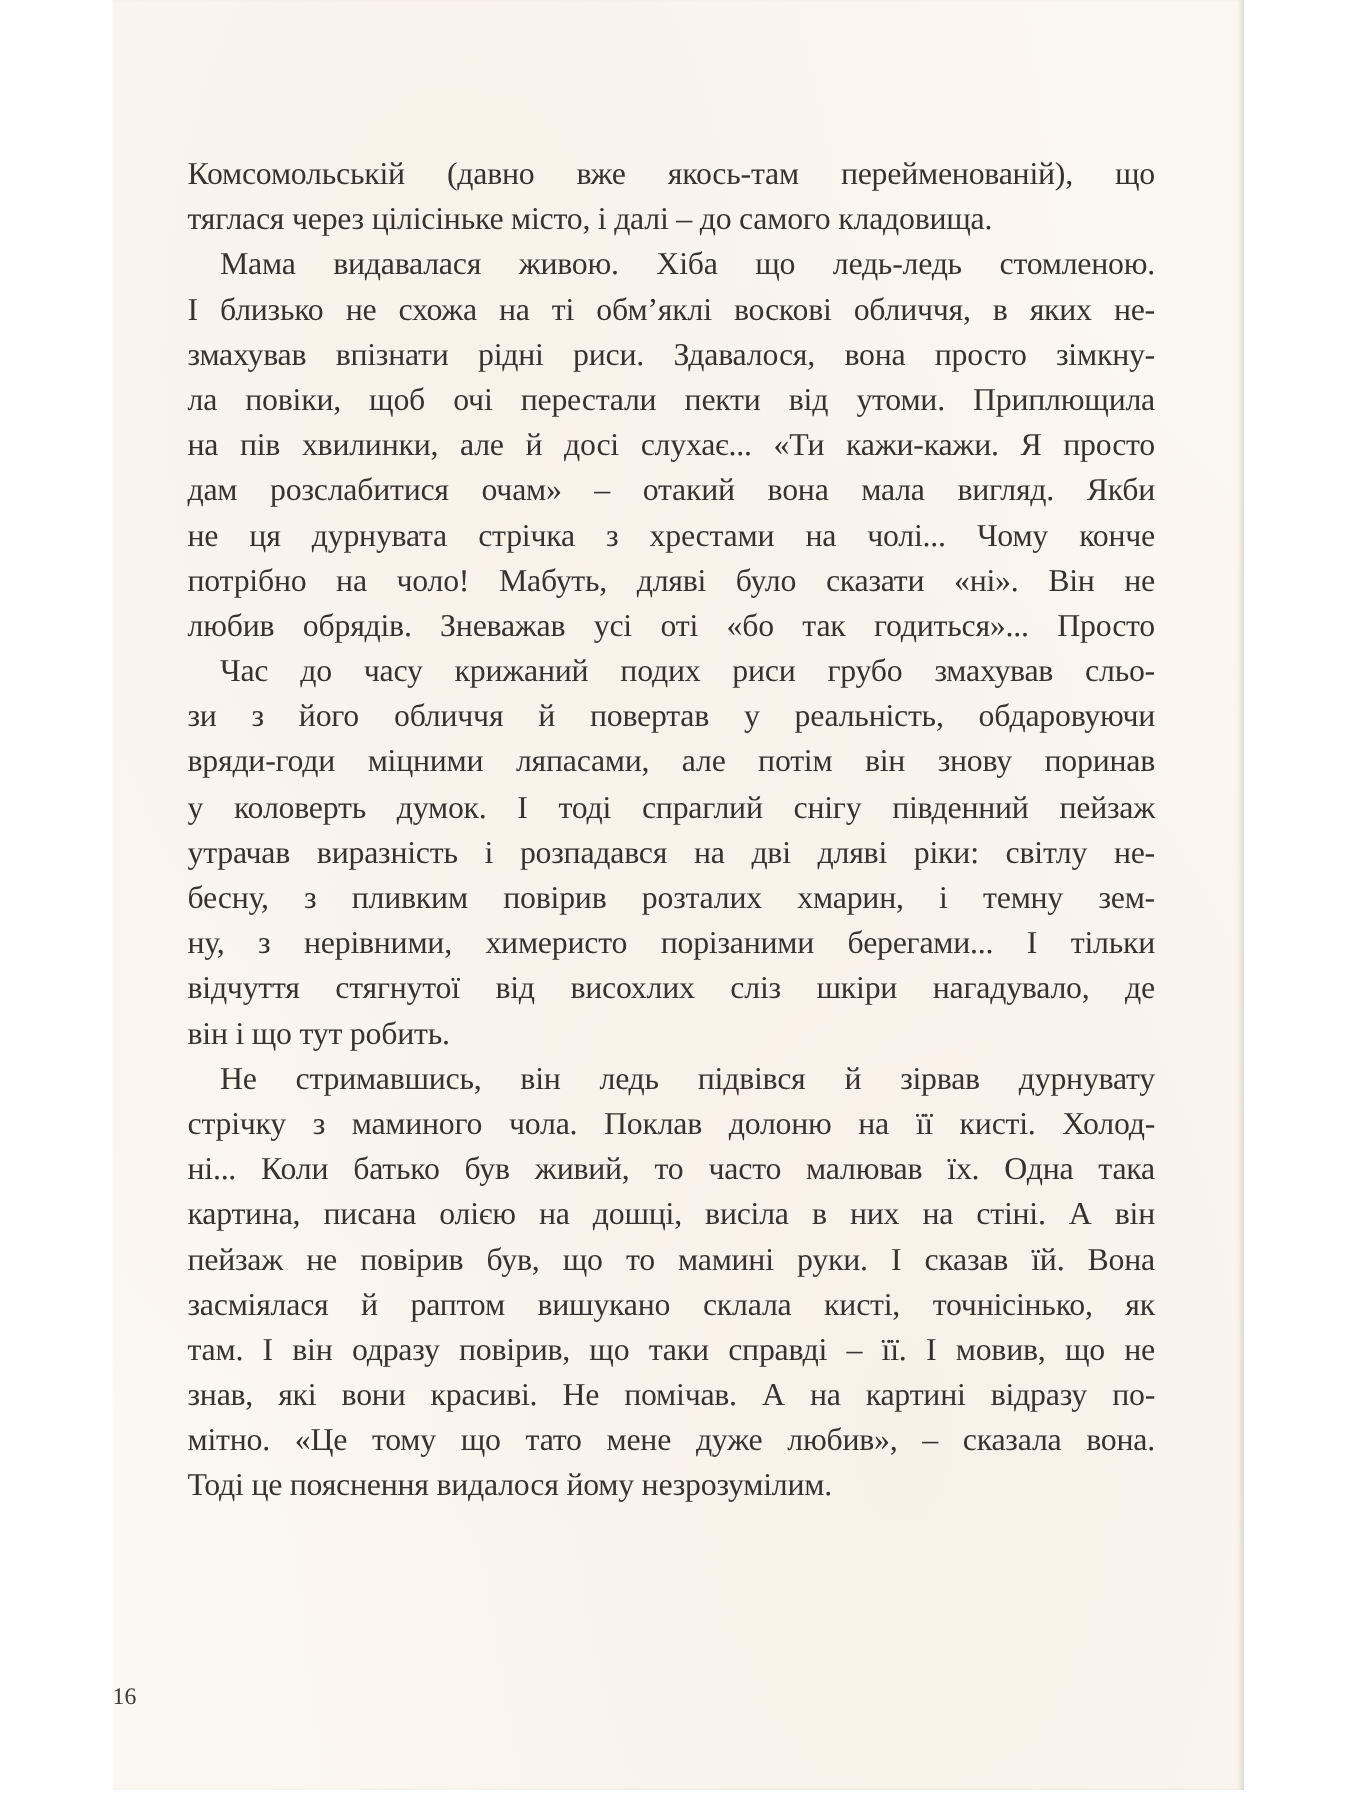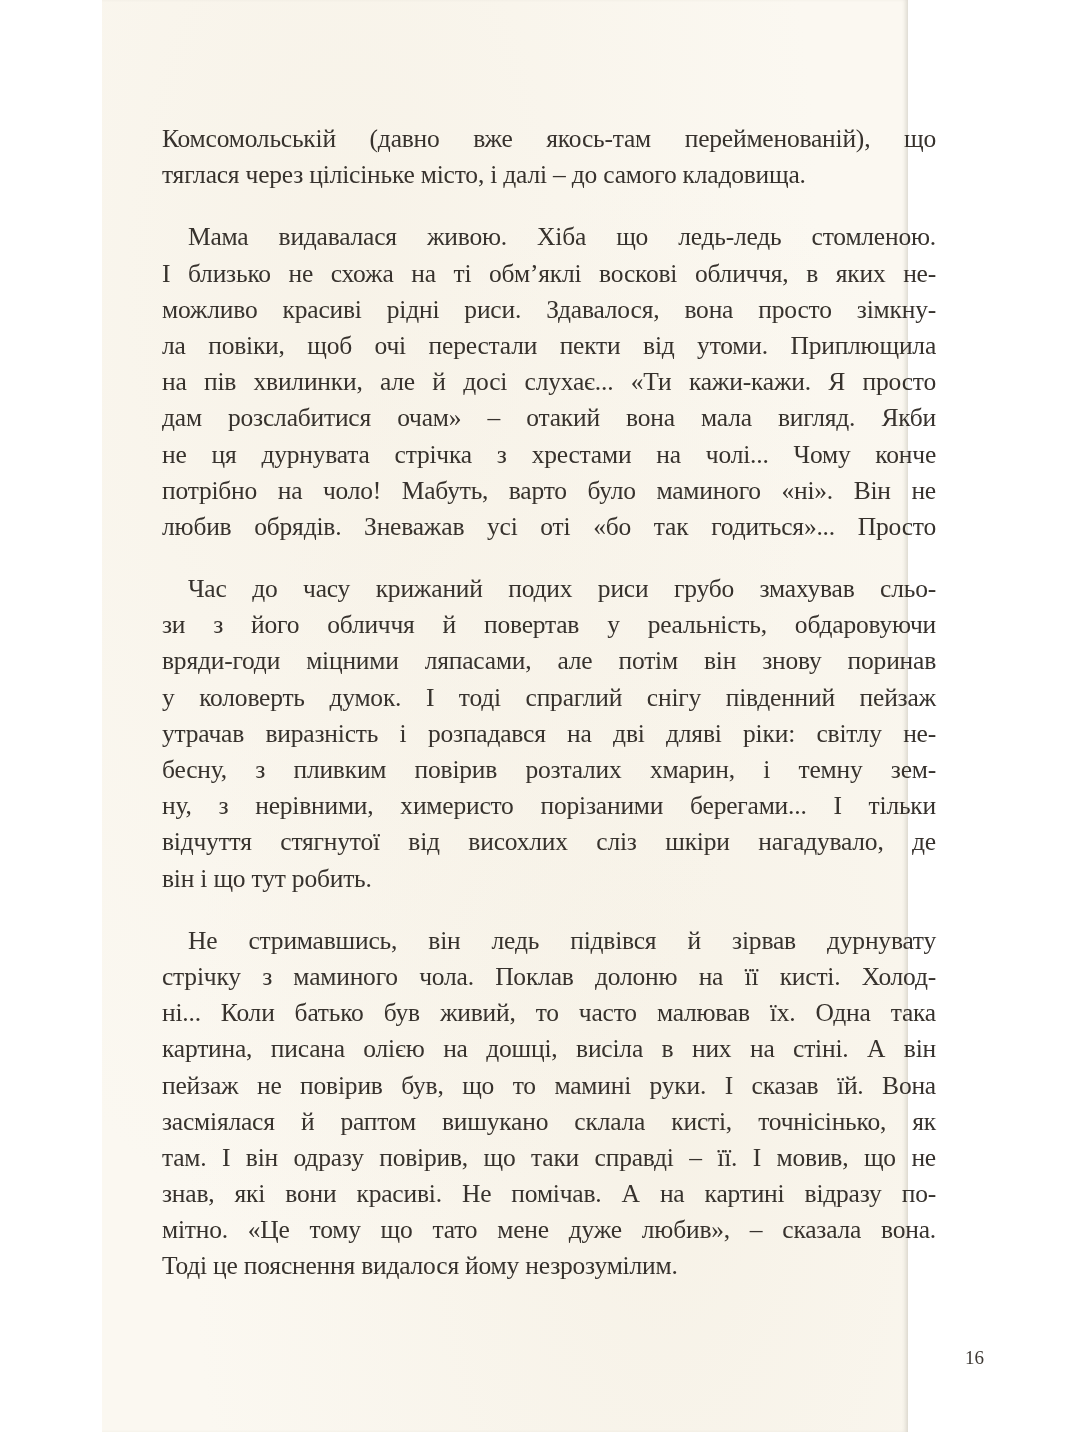--- a/index.html
+++ b/index.html
@@ -8,23 +8,23 @@
     background: #ffffff;
   }
   body {
     width: 1080px;
     height: 1440px;
     position: relative;
     overflow: hidden;
   }
   .page {
     position: absolute;
-    left: 102px;
+    left: 90px;
     top: 0;
-    width: 806px;
+    width: 905px;
     height: 1432px;
     background: #fbf8f1;
     background-image:
       radial-gradient(ellipse at 30% 20%, rgba(240,232,215,0.35), rgba(0,0,0,0) 60%),
       radial-gradient(ellipse at 70% 80%, rgba(238,230,212,0.35), rgba(0,0,0,0) 60%);
     box-shadow: inset -4px 0 4px -2px rgba(180,175,165,0.45);
   }
   .text-block {
     position: absolute;
     left: 60px;
@@ -42,53 +42,52 @@
     text-align: justify;
     text-align-last: justify;
     height: 36.2px;
     overflow: visible;
   }
   .line.last {
     text-align-last: left;
   }
   .line.indent {
     padding-left: 26px;
-    margin-top: 26px;
   }
   .page-number {
     position: absolute;
     left: 0;
     width: 882px;
     top: 1347px;
-    text-align: right;
+    text-align: left;
     font-family: "Liberation Serif", "DejaVu Serif", serif;
     font-size: 19px;
     color: #3d3833;
   }
 </style>
 </head>
 <body>
 
 <div class="page">
   <div class="text-block">
 
     <div class="paragraph">
       <span class="line">Комсомольській (давно вже якось-там перейменованій), що</span>
       <span class="line last">тяглася через цілісіньке місто, і далі – до самого кладовища.</span>
     </div>
 
     <div class="paragraph">
       <span class="line indent">Мама видавалася живою. Хіба що ледь-ледь стомленою.</span>
       <span class="line">І близько не схожа на ті обм’яклі воскові обличчя, в яких не-</span>
-      <span class="line">можливо красиві рідні риси. Здавалося, вона просто зімкну-</span>
+      <span class="line">змахував впізнати рідні риси. Здавалося, вона просто зімкну-</span>
       <span class="line">ла повіки, щоб очі перестали пекти від утоми. Приплющила</span>
       <span class="line">на пів хвилинки, але й досі слухає... «Ти кажи-кажи. Я просто</span>
       <span class="line">дам розслабитися очам» – отакий вона мала вигляд. Якби</span>
       <span class="line">не ця дурнувата стрічка з хрестами на чолі... Чому конче</span>
-      <span class="line">потрібно на чоло! Мабуть, варто було маминого «ні». Він не</span>
+      <span class="line">потрібно на чоло! Мабуть, дляві було сказати «ні». Він не</span>
       <span class="line">любив обрядів. Зневажав усі оті «бо так годиться»... Просто</span>
     </div>
 
     <div class="paragraph">
       <span class="line indent">Час до часу крижаний подих риси грубо змахував сльо-</span>
       <span class="line">зи з його обличчя й повертав у реальність, обдаровуючи</span>
       <span class="line">вряди-годи міцними ляпасами, але потім він знову поринав</span>
       <span class="line">у коловерть думок. І тоді спраглий снігу південний пейзаж</span>
       <span class="line">утрачав виразність і розпадався на дві дляві ріки: світлу не-</span>
       <span class="line">бесну, з пливким повірив розталих хмарин, і темну зем-</span>

